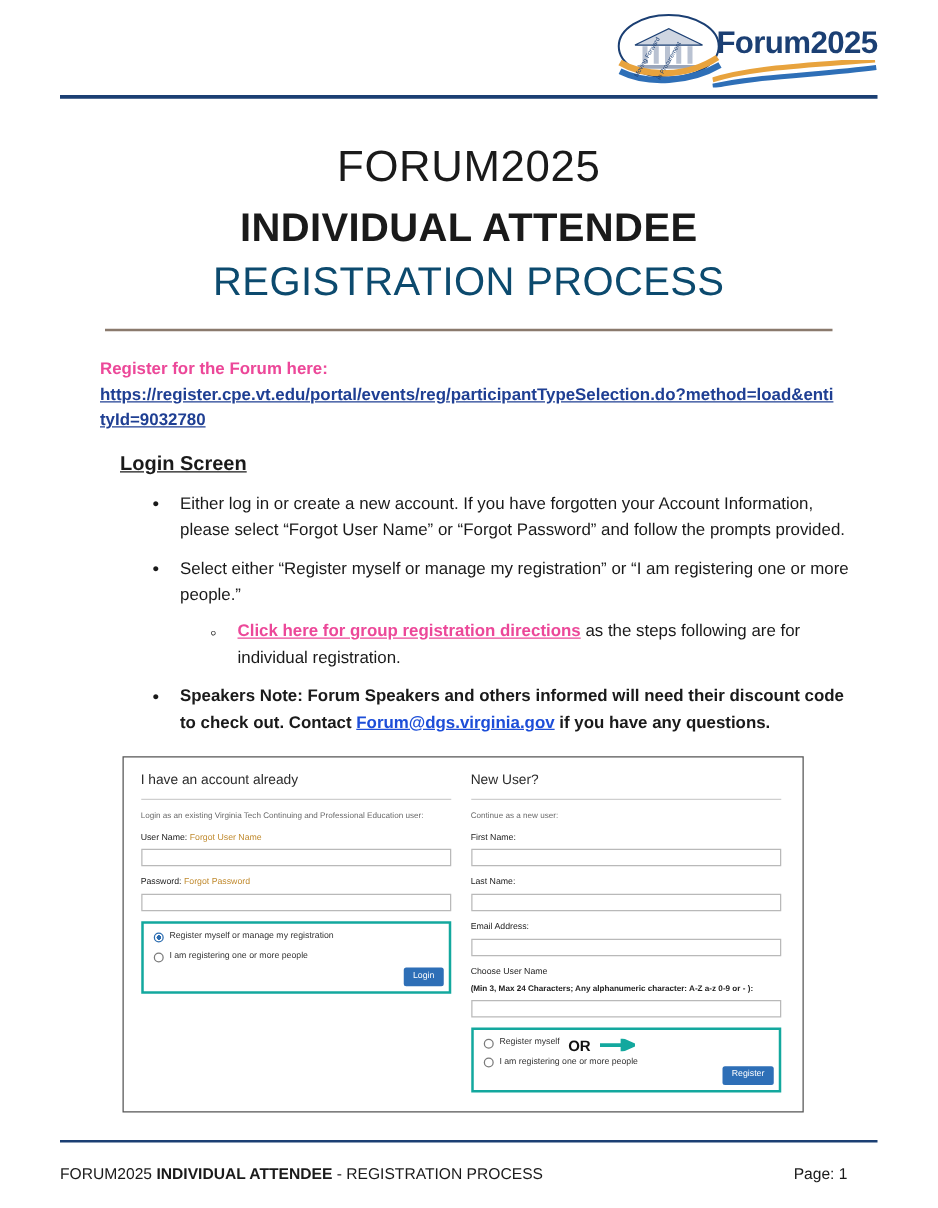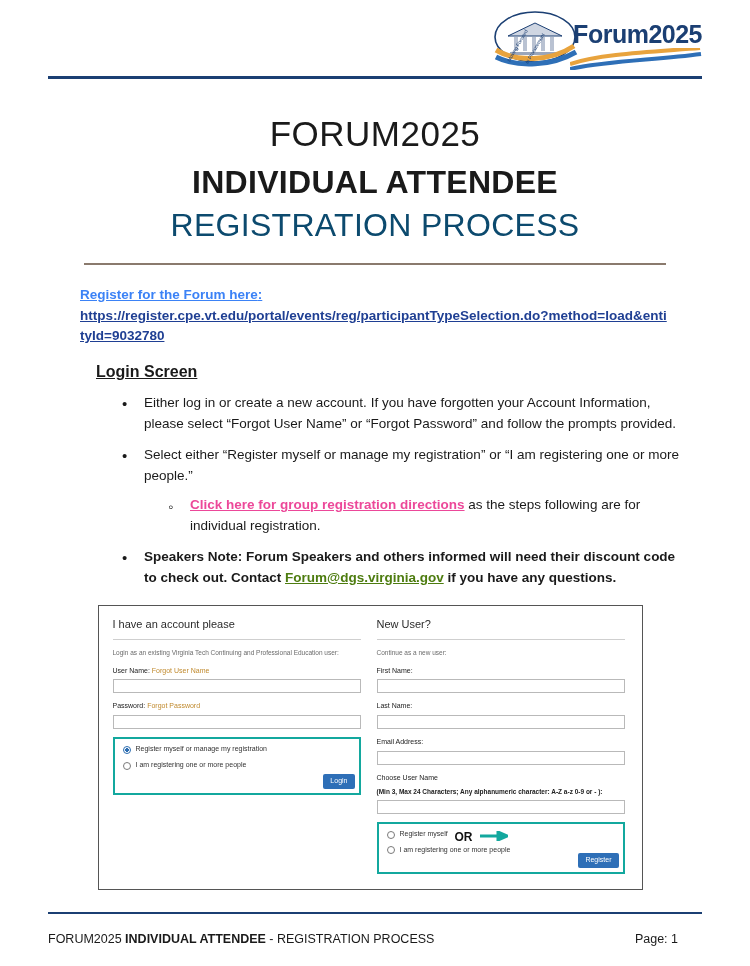--- a/index.html
+++ b/index.html
@@ -97,22 +97,21 @@
 
   
   .content {
     margin: 20px 48px 0 38px;
     font-size: 13.5px;
     line-height: 1.55;
     color: #1a1a1a;
   }
   .reg-line {
     font-weight: bold;
-    text-decoration: underline;
-    color: #3b82f6;
+    color: #ec4899;
     margin-left: 42px;
   }
   .reg-line .plain { text-decoration: none; font-weight: bold; }
   .url {
     margin-left: 42px;
     color: #1f3f93;
     font-weight: bold;
     text-decoration: underline;
     word-break: break-all;
     line-height: 1.5;
@@ -158,21 +157,21 @@
     left: -22px;
     top: 0px;
     font-size: 15px;
   }
   .link {
     color: #ec4899;
     font-weight: bold;
     text-decoration: underline;
   }
   .link-email {
-    color: #4d7c0f;
+    color: #1d4ed8;
     font-weight: bold;
     text-decoration: underline;
   }
   .bold { font-weight: bold; }
 
   
   .figure {
     position: relative;
     margin: 16px auto 0 auto;
     width: 545px;
@@ -367,21 +366,21 @@
         </ul>
       </li>
       <li>
         <span class="bold">Speakers Note:</span><span class="bold"> Forum Speakers and others informed will need their discount code to check out. Contact </span><a class="link-email" href="#">Forum@dgs.virginia.gov</a><span class="bold"> if you have any questions.</span>
       </li>
     </ul>
 
     <div class="figure">
 
       <div class="fig-col-left">
-        <div class="fig-h">I have an account please</div>
+        <div class="fig-h">I have an account already</div>
         <div class="fig-hr"></div>
         <div class="fig-sub">Login as an existing Virginia Tech Continuing and Professional Education user:</div>
 
         <div class="fig-label">
           <span>User Name:</span>
           <span class="fig-link">Forgot User Name</span>
         </div>
         <div class="fig-input"></div>
 
         <div class="fig-label">

